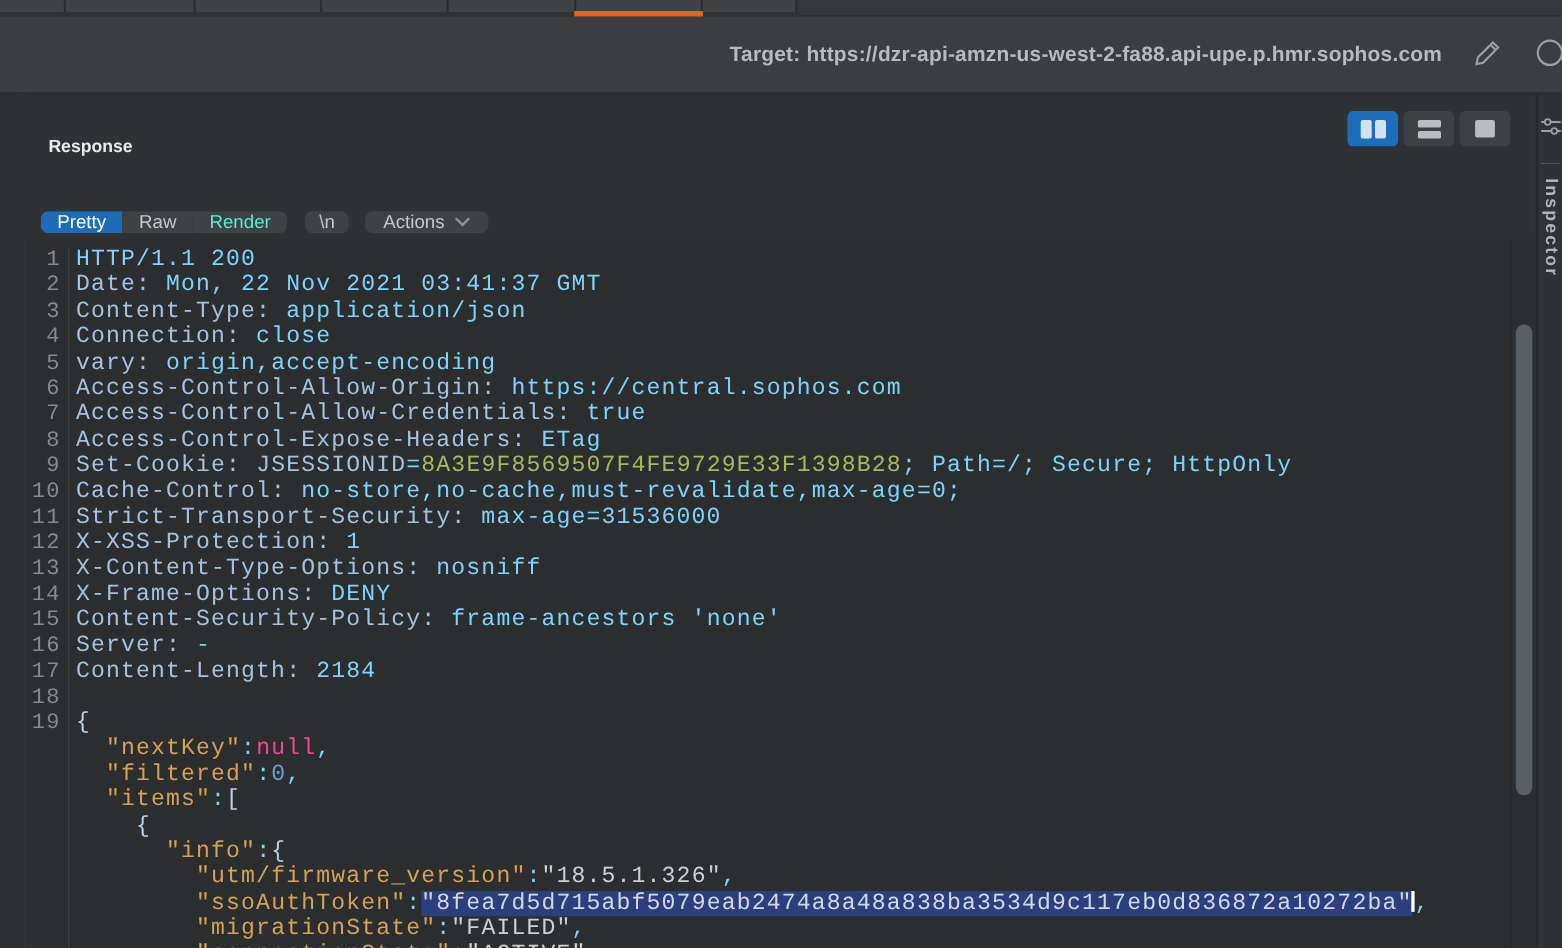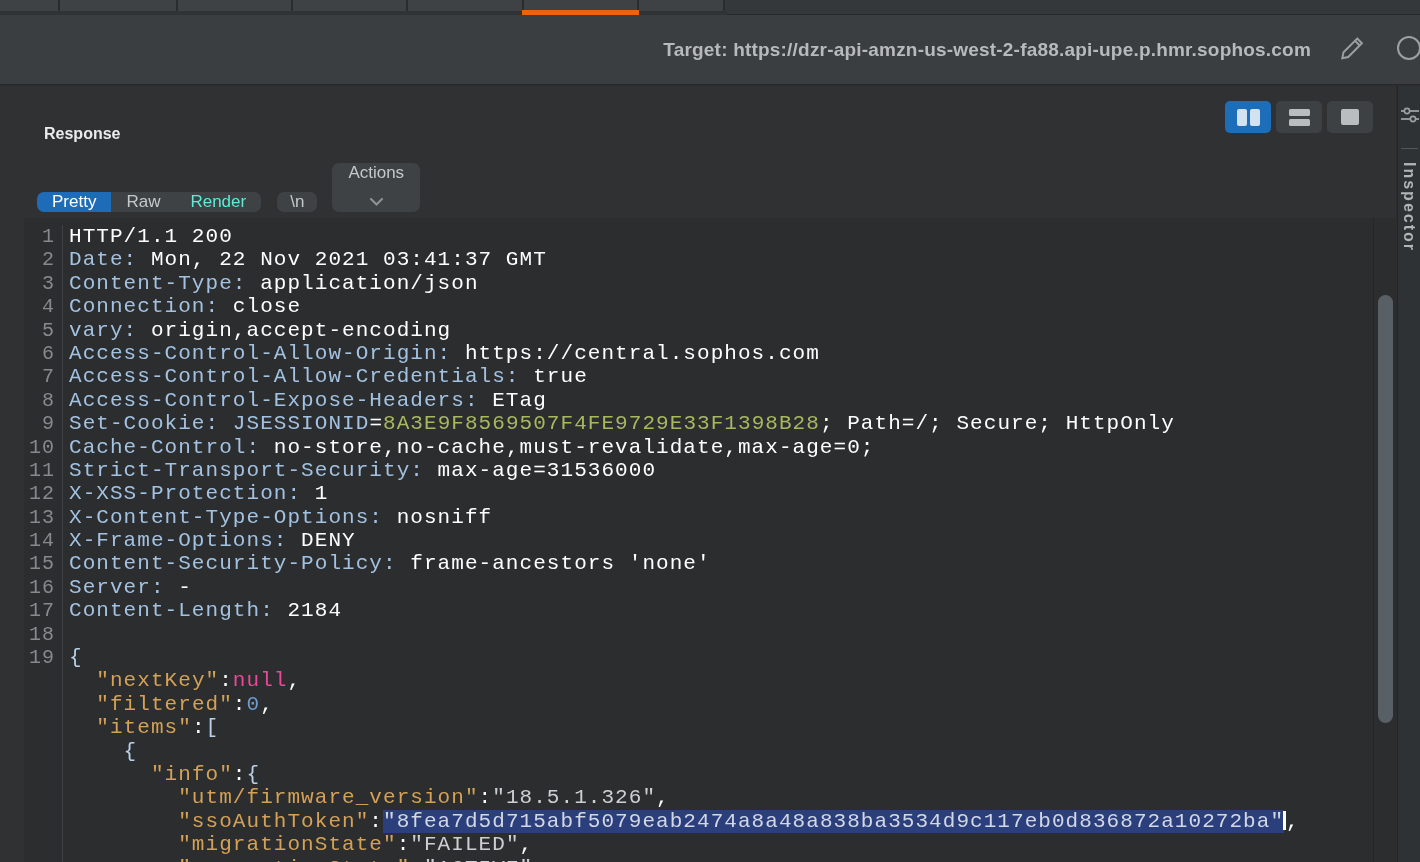--- a/index.html
+++ b/index.html
@@ -32,29 +32,29 @@
   .lb .hbar-wrap { display:flex; flex-direction:column; gap:3px; }
   .lb .hbar { width:21px; height:7px; background:#b9bdc0; border-radius:1.5px; }
   .lb .sq { width:18px; height:16px; background:#b9bdc0; border-radius:2px; }
   .viewtabs { position:absolute; left:37px; top:94px; height:32px; display:flex; align-items:flex-end; }
   .seg { display:flex; border-radius:7px; overflow:hidden; }
   .seg .vt { border:none; padding:0 15px; font-size:17px; background:#3e4245; color:#c5c8ca; cursor:pointer; font-family:inherit; }
   .seg .vt.selected { background:#1e6cb8; color:#ffffff; }
   .seg .vt.disabled { color:#5eead4; cursor:default; }
   .pill { border:none; border-radius:7px; background:#3e4245; color:#c5c8ca; font-size:17px; padding:0 13px; cursor:pointer; font-family:inherit; display:flex; align-items:center; gap:9px; }
   .pill.nl { margin-left:16px; }
-  .pill.actions { margin-left:15px; padding:0 16px;flex-direction:column; }
+  .pill.actions { margin-left:15px; padding:0 16px; }
   
   .editor { position:absolute; left:24px; top:132px; width:1349px; height:644px; background:#2b2d2e; overflow:hidden;
     font-family:"Liberation Mono", monospace; font-size:21px; letter-spacing:1.05px; }
   .code-lines { padding-top:7px; }
   .code-row { display:flex; height:23.4px; white-space:pre; }
   .gutter-cell { flex:0 0 39px; border-right:1px solid #3e4144; color:#868a8d; text-align:right; padding-right:7px; line-height:23.4px; font-size:20px; }
   .code-text { padding-left:6px; line-height:23.4px; }
-  .tk-v { color:#ffffff; } .tk-n { color:#a3c2e2; } .tk-g { color:#a9b75f; }
+  .tk-v { color:#7dd3fc; } .tk-n { color:#a3c2e2; } .tk-g { color:#a9b75f; }
   .tk-k { color:#d4a156; } .tk-p { color:#b9d0e8; } .tk-u { color:#ec4899; }
   .tk-d { color:#6d9cd1; } .tk-s { color:#ccd0d2; }
   .tk-sel { background:#2c3f7d; color:#d2d7e4; }
   .caret { display:inline-block; width:3px; height:19px; background:#ffffff; vertical-align:middle; margin:-2px 0 0 -1px; }
   
   .vscroll-zone { position:absolute; left:1373px; top:132px; width:23px; height:644px; background:#2b2d2e; border-left:1px solid #242628; }
   .vscroll-thumb { position:absolute; left:4px; top:77px; width:15px; height:428px; background:#596065; border-radius:7.5px; }
   
   .leftcol { position:absolute; left:0; top:86px; width:14px; height:776px; background:#292b2d; }
   .splitter { position:absolute; left:14px; top:86px; width:9px; height:776px; background:#46494c; }

